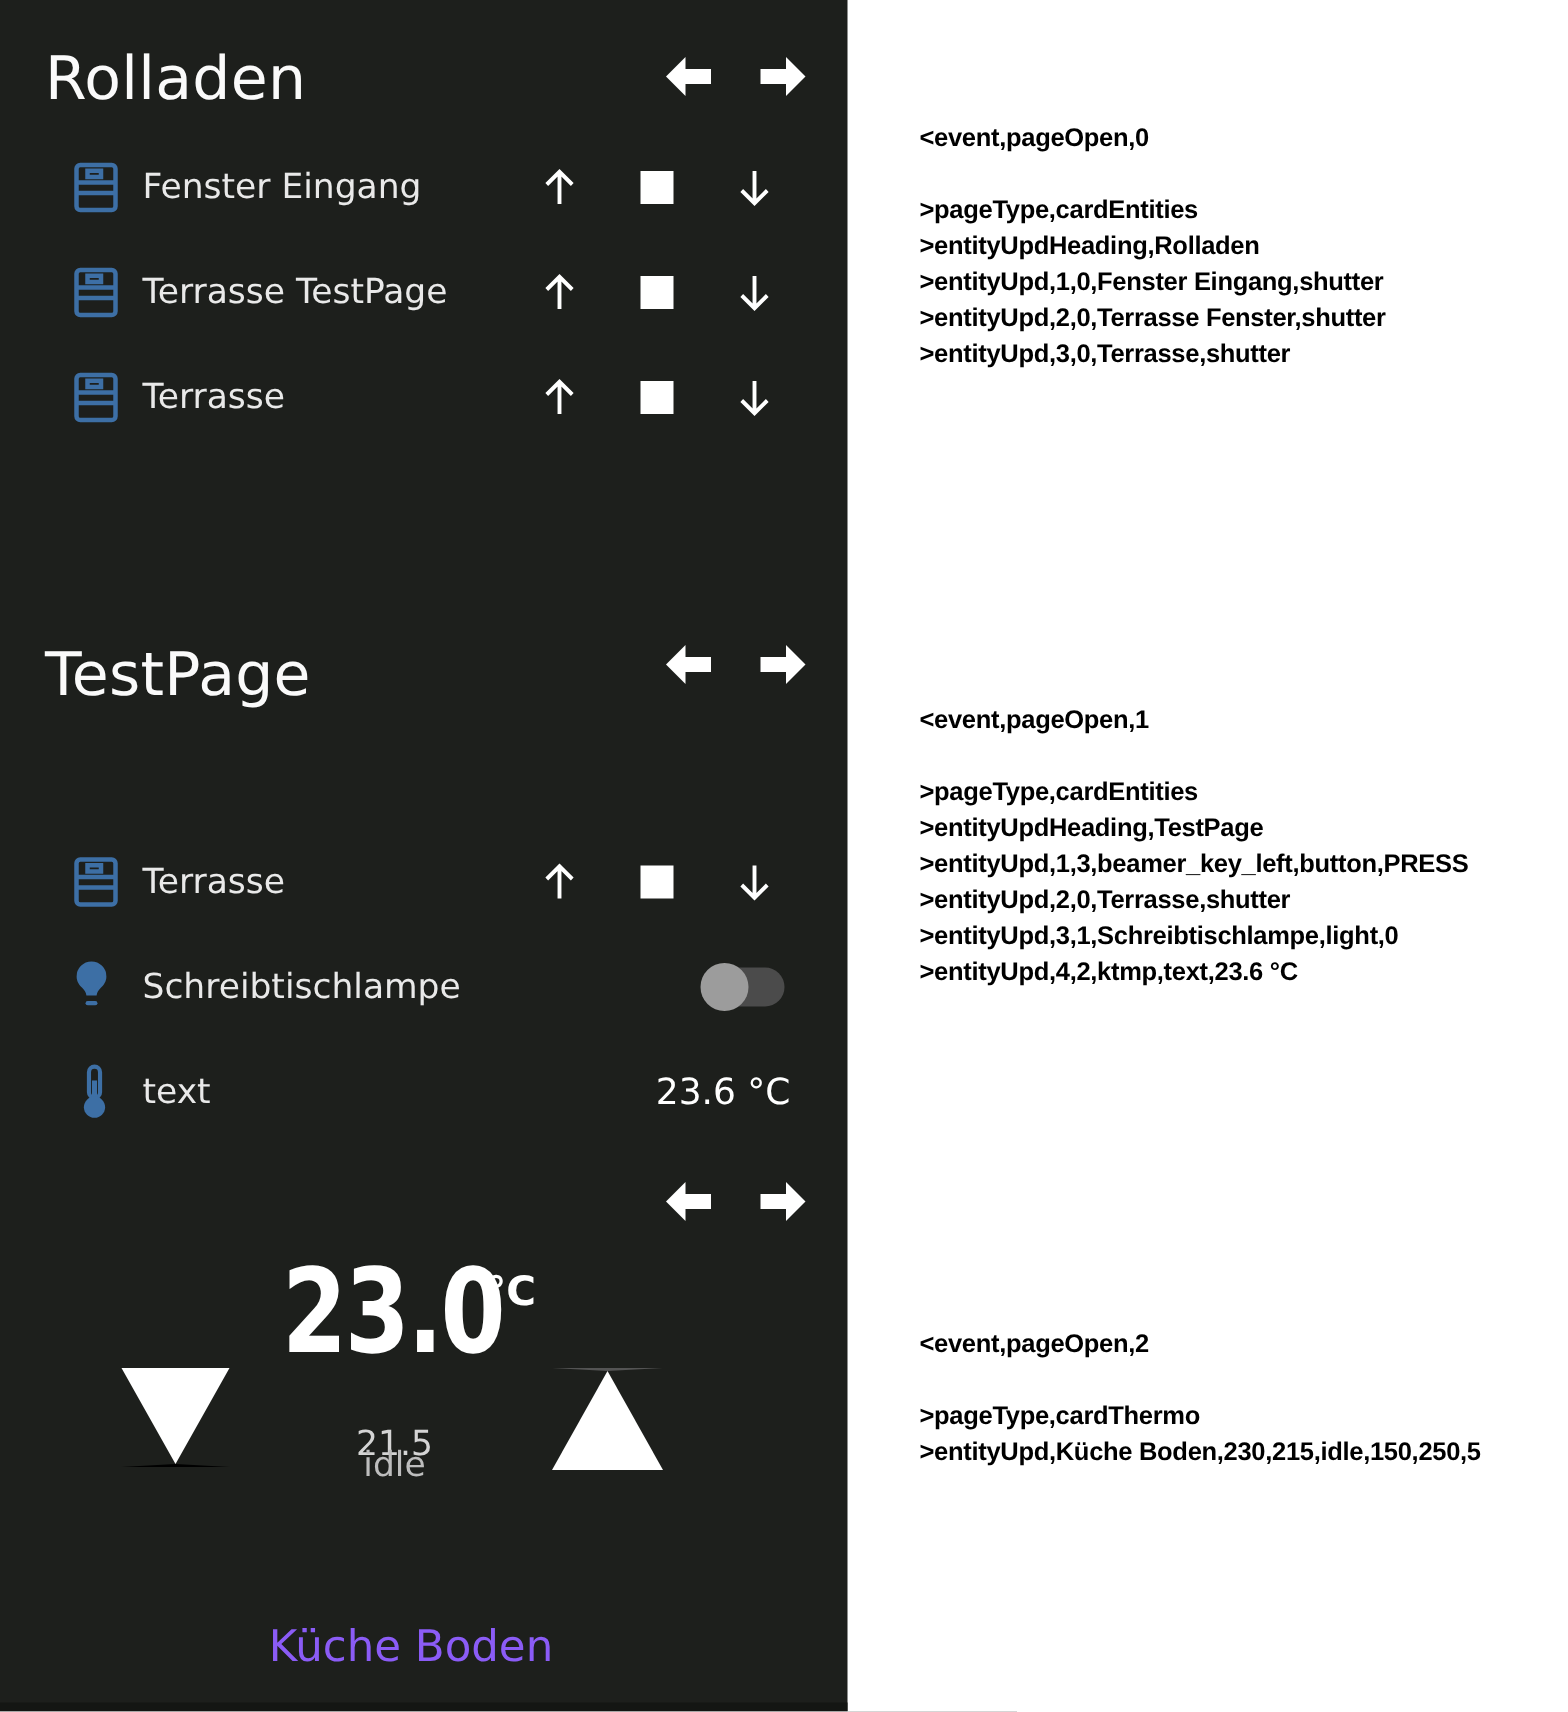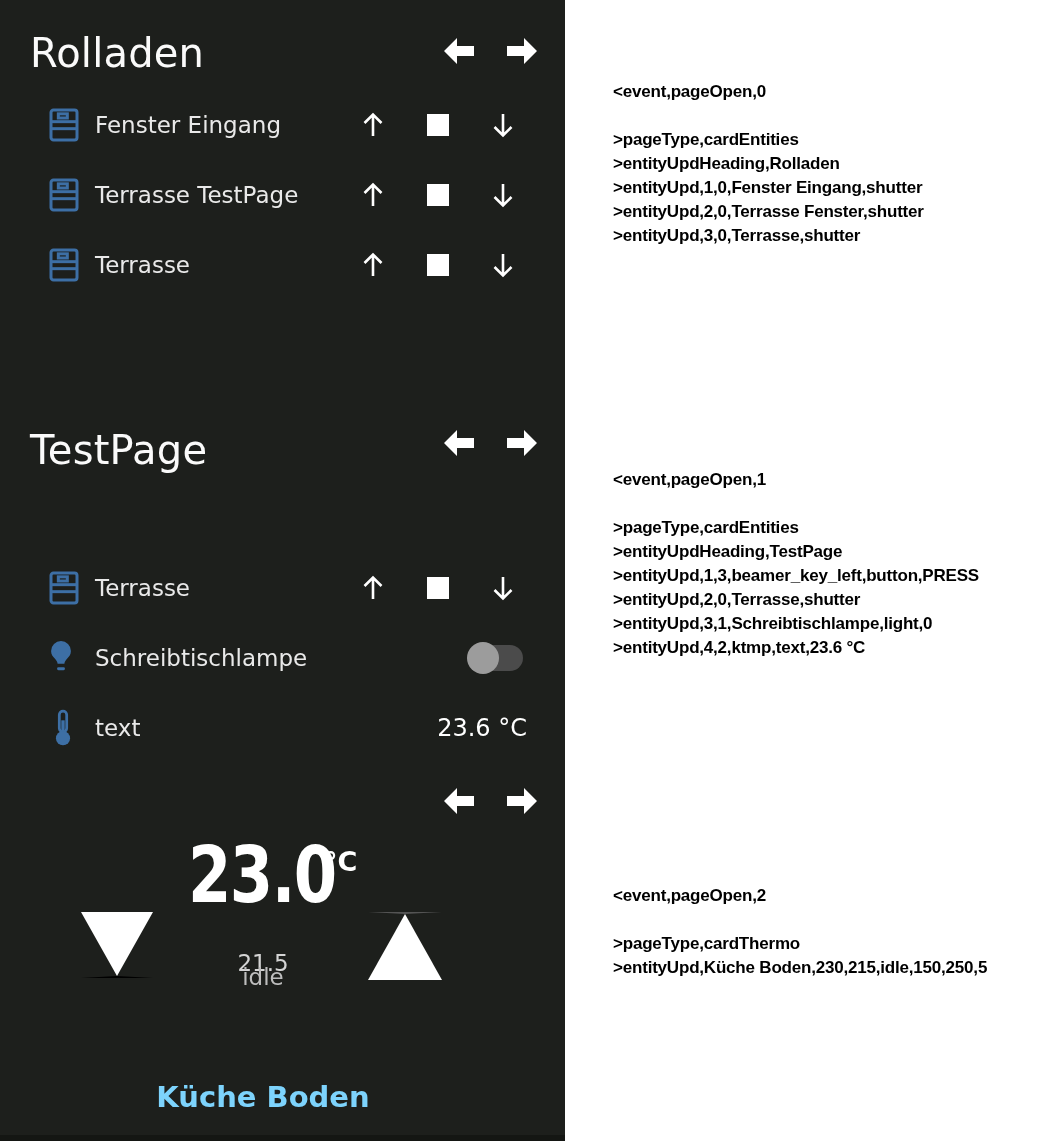--- a/index.html
+++ b/index.html
@@ -41,22 +41,22 @@
 
   .t-temp{position:absolute;left:188px;top:66px;font-size:78px;font-weight:bold;color:#fff;
           line-height:1;transform:scaleX(.8);transform-origin:left top;letter-spacing:-2px;white-space:nowrap;}
   .t-unit{position:absolute;left:324px;top:76px;font-size:27px;font-weight:bold;color:#fff;}
   .tri-down{position:absolute;left:81px;top:142px;width:0;height:0;border-left:36px solid transparent;
             border-right:36px solid transparent;border-top:64px solid #fff;background:none;padding:0;cursor:pointer;}
   .tri-up{position:absolute;left:368px;top:142px;width:0;height:0;border-left:37px solid transparent;
           border-right:37px solid transparent;border-bottom:66px solid #fff;background:none;padding:0;cursor:pointer;}
   .t-set{position:absolute;left:263px;top:180px;transform:translateX(-50%);font-size:23px;color:#d4d4d4;}
   .t-state{position:absolute;left:263px;top:194px;transform:translateX(-50%);font-size:23px;color:#bdbdbd;}
-  .t-title{position:absolute;left:263px;top:310px;transform:translateX(-50%);
-           font-size:29px;color:#7dd3fc;white-space:nowrap;font-weight:bold;}
+  .t-title{position:absolute;left:274px;top:310px;transform:translateX(-50%);
+           font-size:29px;color:#8b5cf6;white-space:nowrap;}
 
   .log{position:absolute;left:613px;width:432px;font-family:"Liberation Sans",sans-serif;
        font-weight:bold;font-size:17px;line-height:24px;color:#000;letter-spacing:-.2px;}
   .log .gap{height:24px;}
   #log0{top:80px;} #log1{top:468px;} #log2{top:884px;}
 </style>
 </head>
 <body>
 
 <div class="stage">

